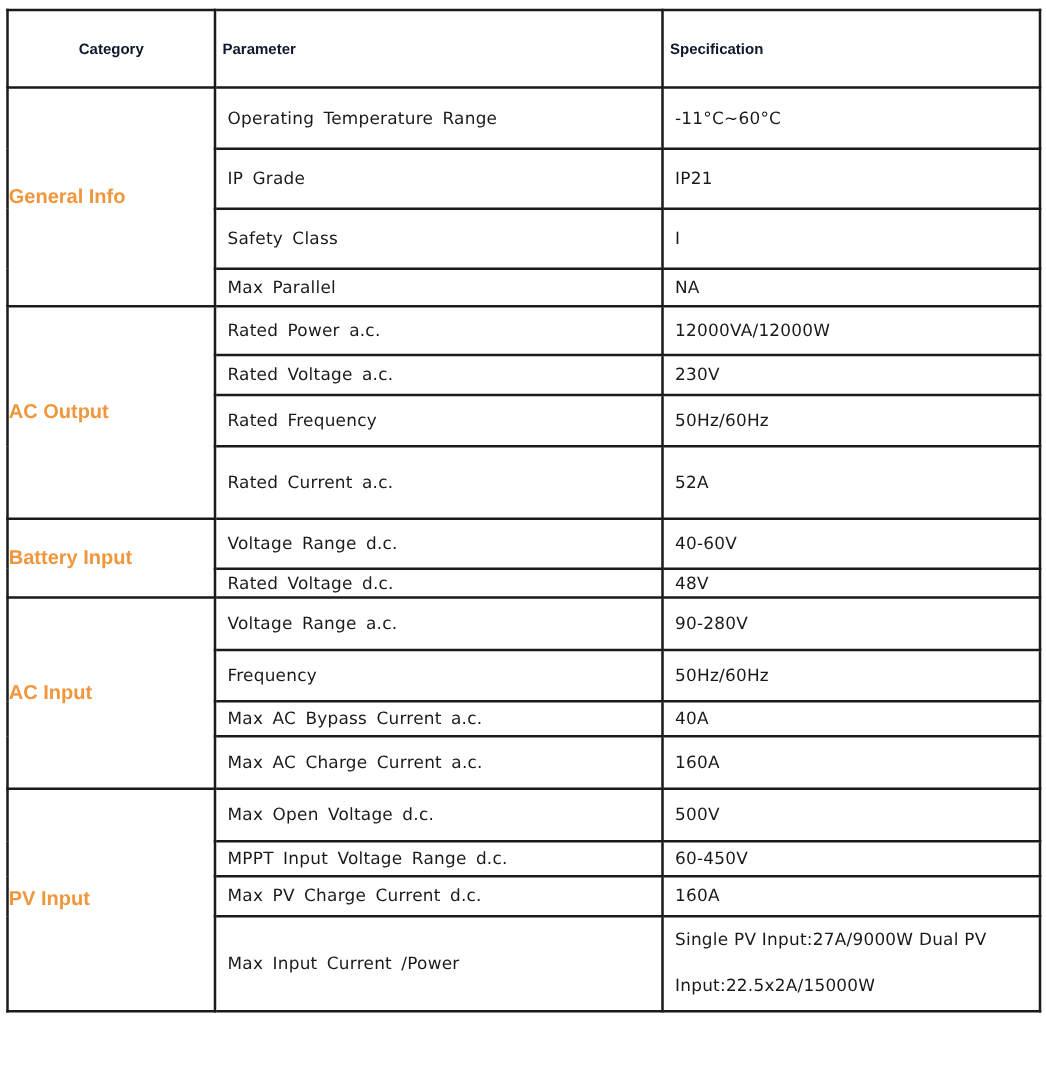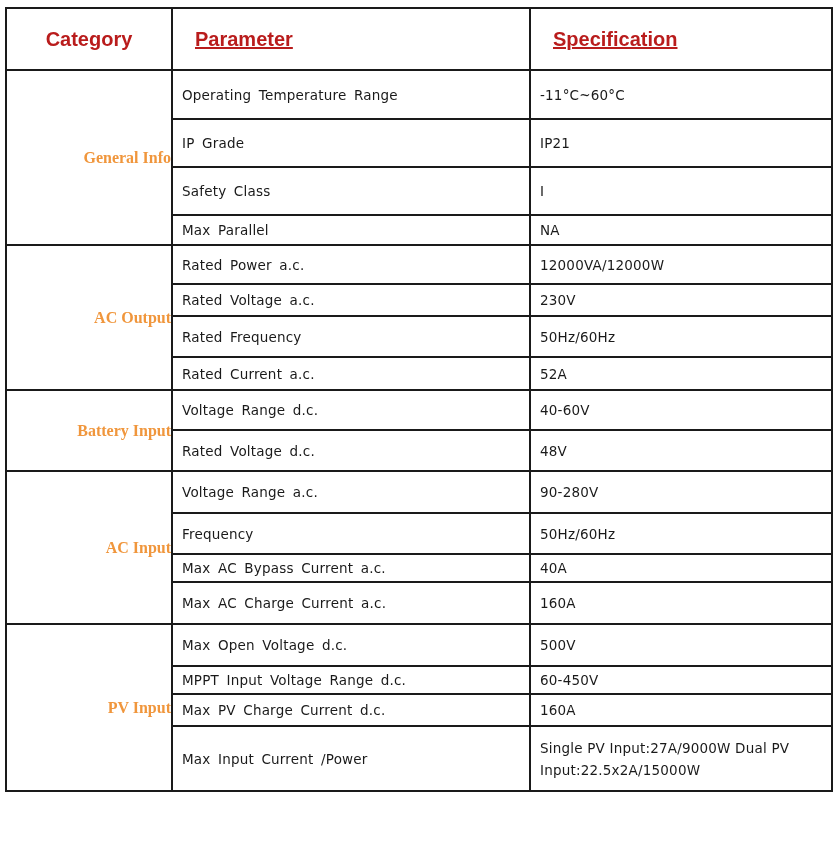--- a/index.html
+++ b/index.html
@@ -15,43 +15,43 @@
   }
   .spec-table td, .spec-table th {
     border: 2px solid #1a1a1a;
     padding: 0;
     vertical-align: middle;
   }
   .col-cat { width: 166px; }
   .col-param { width: 358px; }
   .col-spec { width: 302px; }
   th {
-    color: #b91c1c;
+    color: #0f172a;
     font-family: "Liberation Sans", sans-serif;
     font-weight: bold;
-    font-size: 20px;
+    font-size: 12px;
     text-align: left;
     height: 60px;
   }
   th.cat-head { text-align: center; }
-  th .pad { padding-left: 22px; text-decoration: underline; }
+  th .pad { padding-left: 5px; }
   td.cat {
     color: #f0963c;
-    font-family: Liberation Serif, serif;
+    font-family: Liberation Sans, sans-serif;
     font-weight: bold;
     font-size: 16px;
-    text-align: right;
+    text-align: left;
   }
   td.param, td.spec {
     font-size: 13.5px;
     padding-left: 9px;
     letter-spacing: 0.2px;
   }
   td.param { word-spacing: 3px; margin-top: 32px; }
-  td.spec.multi { line-height: 22px; padding-right: 6px; }
+  td.spec.multi { line-height: 37px; padding-right: 6px; }
 </style>
 </head>
 <body>
 
 <table class="spec-table">
   <colgroup>
     <col class="col-cat">
       <col class="col-param">
       <col class="col-spec">
   </colgroup>
@@ -92,31 +92,31 @@
       <td class="spec">12000VA/12000W</td>
     </tr>
     <tr style="height:32px">
       <td class="param">Rated Voltage a.c.</td>
       <td class="spec">230V</td>
     </tr>
     <tr style="height:41px">
       <td class="param">Rated Frequency</td>
       <td class="spec">50Hz/60Hz</td>
     </tr>
-    <tr style="height:33px">
+    <tr style="height:58px">
       <td class="param">Rated Current a.c.</td>
       <td class="spec">52A</td>
     </tr>
 
     <tr style="height:40px">
       <td class="cat" rowspan="2">Battery Input</td>
       <td class="param">Voltage Range d.c.</td>
       <td class="spec">40-60V</td>
     </tr>
-    <tr style="height:41px">
+    <tr style="height:23px">
       <td class="param">Rated Voltage d.c.</td>
       <td class="spec">48V</td>
     </tr>
 
     <tr style="height:42px">
       <td class="cat" rowspan="4">AC Input</td>
       <td class="param">Voltage Range a.c.</td>
       <td class="spec">90-280V</td>
     </tr>
     <tr style="height:41px">

